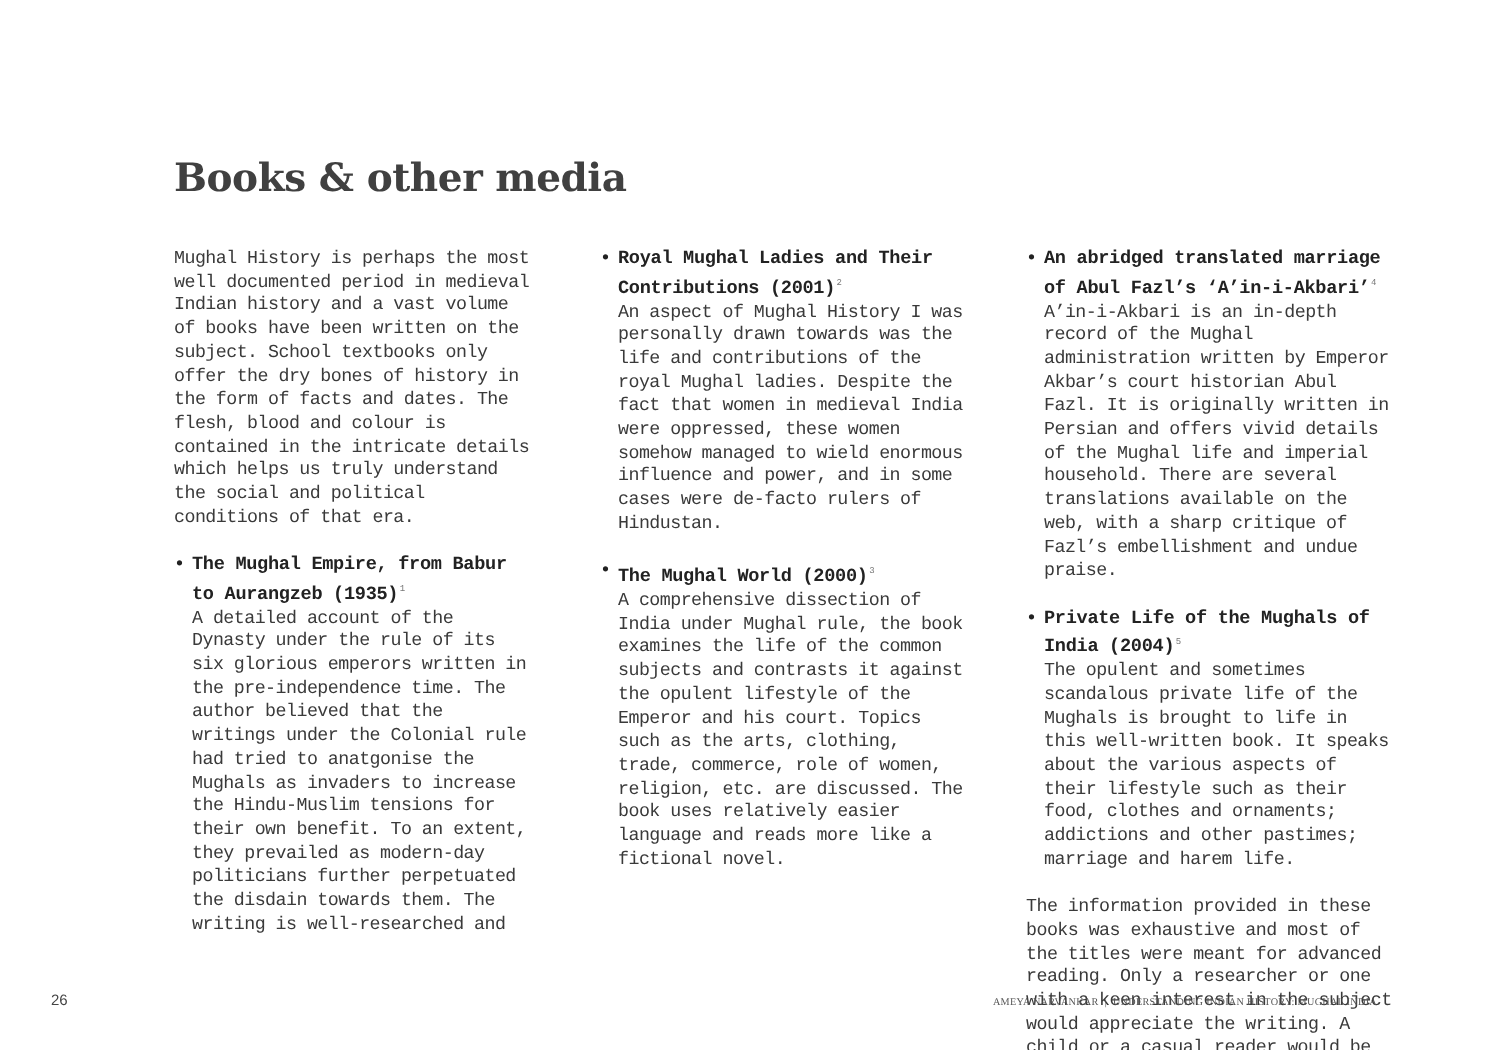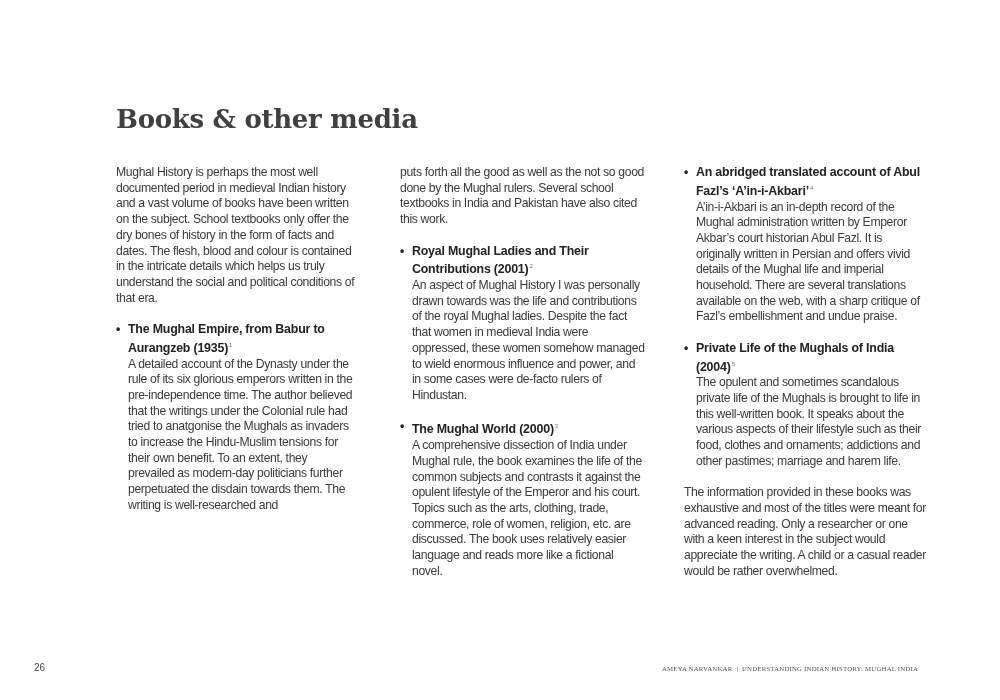--- a/index.html
+++ b/index.html
@@ -5,21 +5,21 @@
     html, body { margin: 0; padding: 0; }
     body {
       width: 1000px; height: 700px; background: #ffffff; position: relative; overflow: hidden;
       font-family: "Liberation Sans", "DejaVu Sans", sans-serif; color: #3a3a3a;
     }
     .title {
       position: absolute; left: 116px; top: 104px; margin: 0;
       font-family: "DejaVu Serif", "Liberation Serif", serif;
       font-size: 26px; font-weight: bold; color: #404040; letter-spacing: -0.3px;
     }
-    .col { position: absolute; top: 165px; width: 240px; font-size: 12.2px; line-height: 15.7px; letter-spacing: -0.35px; }
+    .col { position: absolute; top: 165px; width: 240px; font-size: 12.2px; line-height: 15.7px; letter-spacing: -0.35px; font-family: Liberation Mono, monospace; }
     .col1 { left: 116px; }
     .col2 { left: 400px; width: 245px; }
     .col3 { left: 684px; width: 245px; }
     p { margin: 0 0 15.7px 0; }
     .item { position: relative; padding-left: 12px; margin-bottom: 15.7px; }
     .bullet { position: absolute; left: 0; top: 0; font-weight: bold; color: #222; }
     .item-title { font-weight: bold; color: #222; display: block; font-size: 12.4px; letter-spacing: -0.2px; }
     sup { font-size: 6px; font-weight: normal; color: #777; vertical-align: super; margin-left: 1px; }
     .footer-page {
       position: absolute; left: 34px; top: 662px; font-family: Liberation Sans, sans-serif; font-size: 10px; color: #444;
@@ -38,37 +38,36 @@
 <div class="col col1">
   <p>Mughal History is perhaps the most well documented period in medieval Indian history and a vast volume of books have been written on the subject. School textbooks only offer the dry bones of history in the form of facts and dates. The flesh, blood and colour is contained in the intricate details which helps us truly understand the social and political conditions of that era.</p>
   <div class="item">
     <span class="bullet">•</span>
     <span class="item-title"><span>The Mughal Empire, from Babur to Aurangzeb (1935)</span><sup>1</sup></span>
     <span>A detailed account of the Dynasty under the rule of its six glorious emperors written in the pre-independence time. The author believed that the writings under the Colonial rule  had tried to anatgonise the Mughals as invaders to increase the Hindu-Muslim tensions for their own benefit. To an extent, they prevailed as modern-day politicians further perpetuated the disdain towards them. The writing is well-researched and</span>
   </div>
 </div>
 
 <div class="col col2">
-  <p>puts forth all the good as well as the not so good done by the Mughal rulers. Several school textbooks in India and Pakistan have also cited this work.</p>
   <div class="item">
     <span class="bullet">•</span>
     <span class="item-title"><span>Royal Mughal Ladies and Their Contributions (2001)</span><sup>2</sup></span>
     <span>An aspect of Mughal History I was personally drawn towards was the life and contributions of the royal Mughal ladies. Despite the fact that women in medieval India were oppressed, these women somehow managed to wield enormous influence and power, and in some cases were de-facto rulers of Hindustan.</span>
   </div>
   <div class="item">
     <span class="bullet">•</span>
     <span class="item-title"><span>The Mughal World (2000)</span><sup>3</sup></span>
     <span>A comprehensive dissection of India under Mughal rule, the book examines the life of the common subjects and contrasts it against the opulent lifestyle of the Emperor and his court. Topics such as the arts, clothing, trade, commerce, role of women, religion,  etc. are discussed. The book uses relatively easier language and reads more like a fictional novel.</span>
   </div>
 </div>
 
 <div class="col col3">
   <div class="item">
     <span class="bullet">•</span>
-    <span class="item-title"><span>An abridged translated account of Abul Fazl’s ‘A’in-i-Akbari’</span><sup>4</sup></span>
+    <span class="item-title"><span>An abridged translated marriage of Abul Fazl’s ‘A’in-i-Akbari’</span><sup>4</sup></span>
     <span>A’in-i-Akbari is an in-depth record of the Mughal administration written by Emperor Akbar’s court historian Abul Fazl. It is originally written in Persian and offers vivid details of the Mughal life and imperial household. There are several translations available on the web, with a sharp critique of Fazl’s embellishment and undue praise.</span>
   </div>
   <div class="item">
     <span class="bullet">•</span>
     <span class="item-title"><span>Private Life of the Mughals of India (2004)</span><sup>5</sup></span>
     <span>The opulent and sometimes scandalous private life of the Mughals is brought to life in this well-written book. It speaks about the various aspects of their lifestyle such as their food, clothes and ornaments; addictions and other pastimes; marriage and harem life.</span>
   </div>
   <p>The information provided in these books was exhaustive and most of the titles were meant for advanced reading. Only a researcher or one with a keen interest in the subject would appreciate the writing. A child or a casual reader would be rather overwhelmed.</p>
 </div>
 

